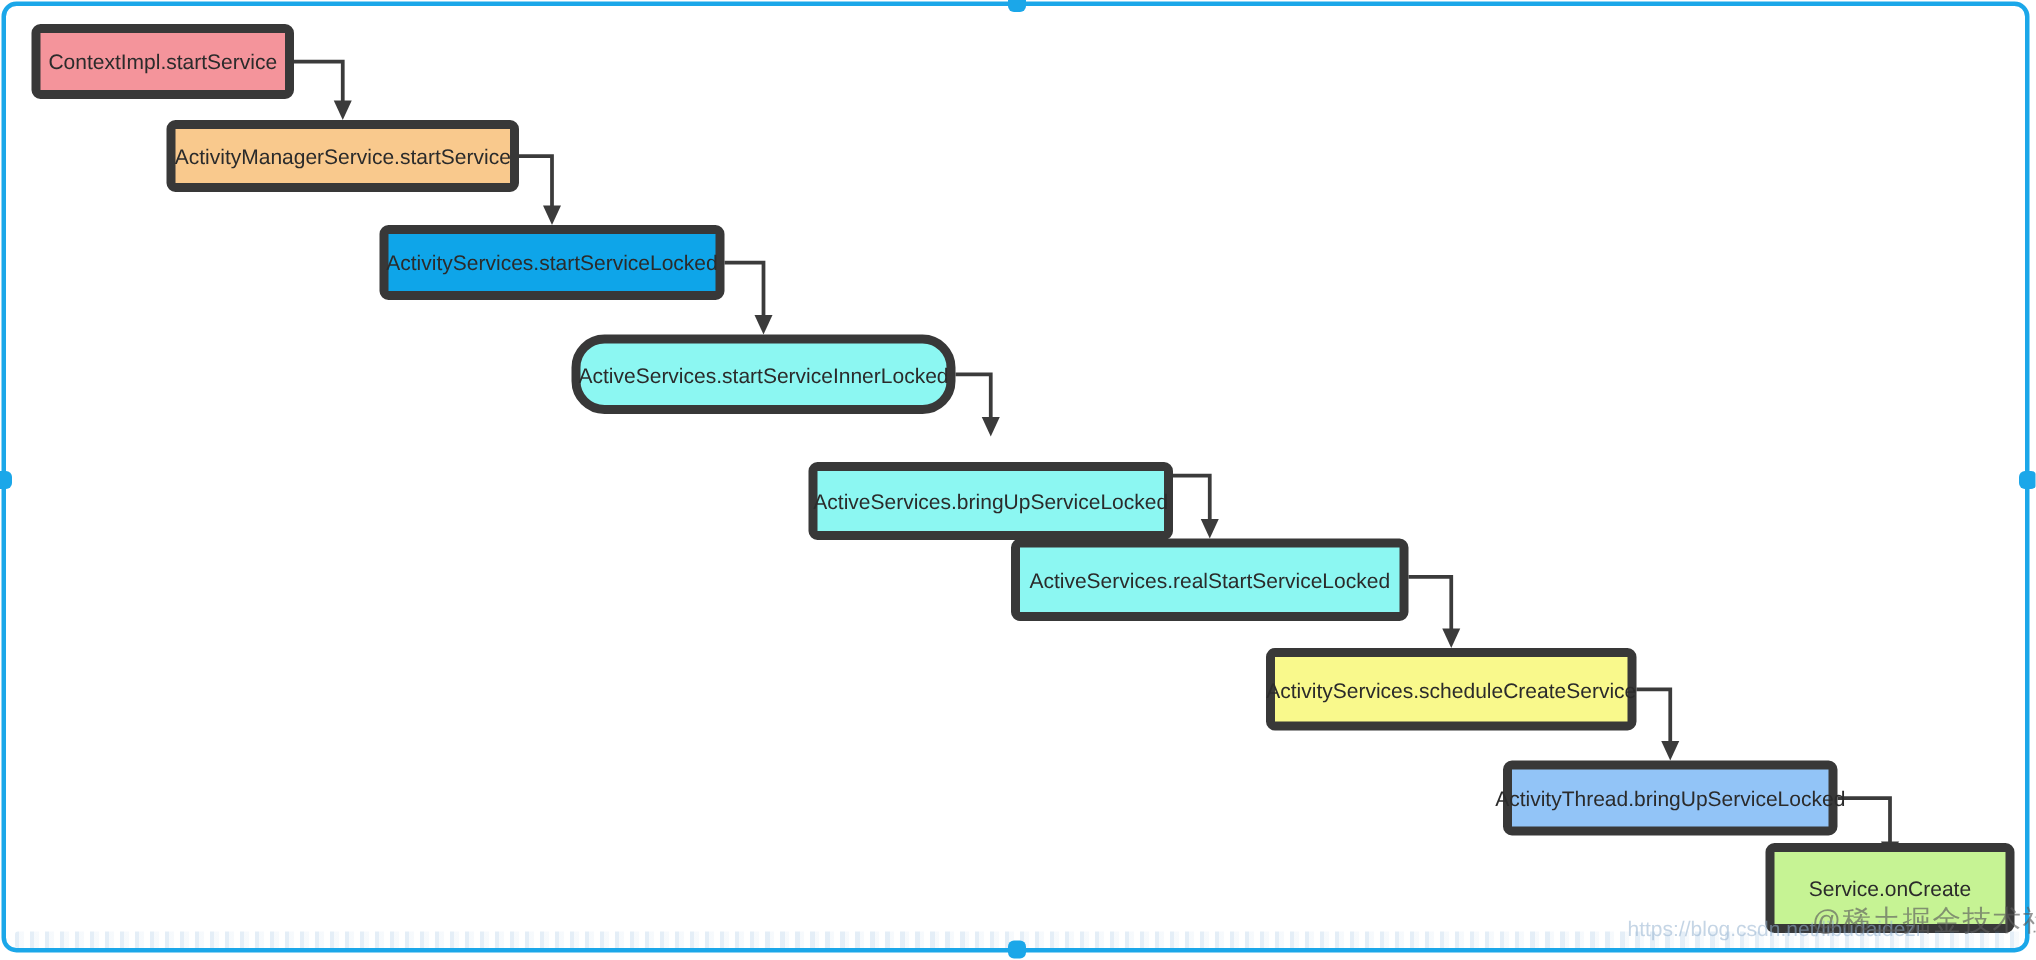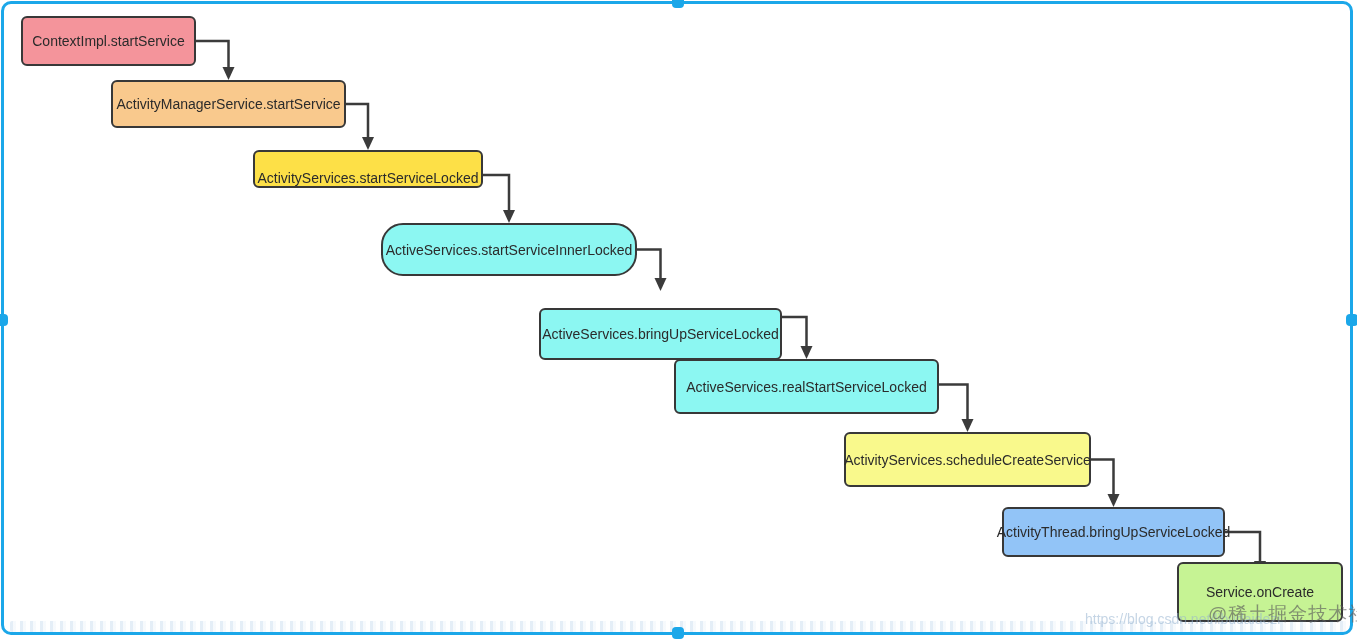--- a/index.html
+++ b/index.html
@@ -20,21 +20,21 @@
   }
   .handle-top{left:672px;top:-4px;}
   .handle-bottom{left:672px;top:627px;}
   .handle-left{left:-4px;top:314px;}
   .handle-right{left:1346px;top:314px;}
 
   #connector-svg{position:absolute;left:0;top:0;z-index:1;}
 
   .flow-node{
     position:absolute;z-index:2;
-    border:2px solid #000000;border-radius:6px;
+    border:6px solid #000000;border-radius:6px;
     display:flex;align-items:center;justify-content:center;
     font-size:14px;white-space:nowrap;
     box-sizing:border-box;
   }
   .flow-node span{white-space:nowrap;}
 
   
   .wm-strip{
     position:absolute;left:10px;right:10px;bottom:8px;height:11px;z-index:3;
     background:repeating-linear-gradient(90deg,
@@ -79,21 +79,21 @@
     <path d="M 1225 532 L 1260 532 L 1260 563" fill="none" stroke="#3B3B3B" stroke-width="2.5"></path>
     <path d="M 1254 561 L 1266 561 L 1260 574 Z" fill="#3B3B3B"></path>
   </svg>
 <div id="nodes-layer">
     <div class="flow-node" style="left: 21px; top: 16px; width: 175px; height: 50px; background: rgb(244, 148, 155); border-color: rgb(56, 56, 56); color: rgb(43, 43, 43);">
       <span>ContextImpl.startService</span>
     </div>
     <div class="flow-node" style="left: 111px; top: 80px; width: 235px; height: 48px; background: rgb(249, 201, 141); border-color: rgb(56, 56, 56); color: rgb(43, 43, 43);">
       <span>ActivityManagerService.startService</span>
     </div>
-    <div class="flow-node" style="left: 253px; top: 150px; width: 230px; height: 38px; background: #fde047; border-color: rgb(56, 56, 56); color: rgb(43, 43, 43); align-items: flex-end;">
+    <div class="flow-node" style="left: 253px; top: 150px; width: 230px; height: 50px; background: #0ea5e9; border-color: rgb(56, 56, 56); color: rgb(43, 43, 43);">
       <span>ActivityServices.startServiceLocked</span>
     </div>
     <div class="flow-node" style="left: 381px; top: 223px; width: 256px; height: 53px; background: rgb(140, 247, 242); border-color: rgb(56, 56, 56); color: rgb(43, 43, 43); border-radius: 22px;">
       <span>ActiveServices.startServiceInnerLocked</span>
     </div>
     <div class="flow-node" style="left: 539px; top: 308px; width: 243px; height: 52px; background: rgb(140, 247, 242); border-color: rgb(56, 56, 56); color: rgb(43, 43, 43);">
       <span>ActiveServices.bringUpServiceLocked</span>
     </div>
     <div class="flow-node" style="left: 674px; top: 359px; width: 265px; height: 55px; background: rgb(140, 247, 242); border-color: rgb(56, 56, 56); color: rgb(43, 43, 43);">
       <span>ActiveServices.realStartServiceLocked</span>

